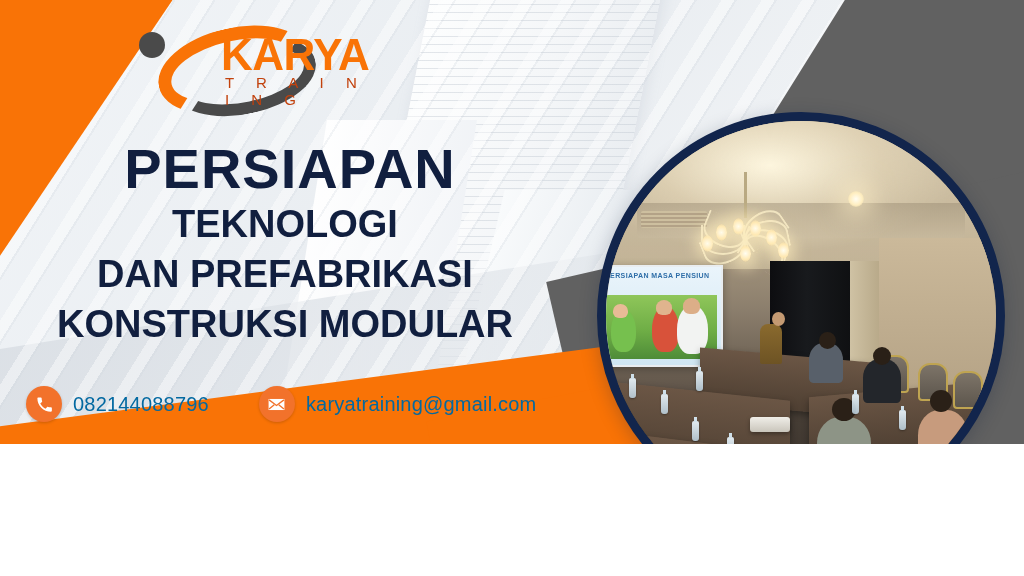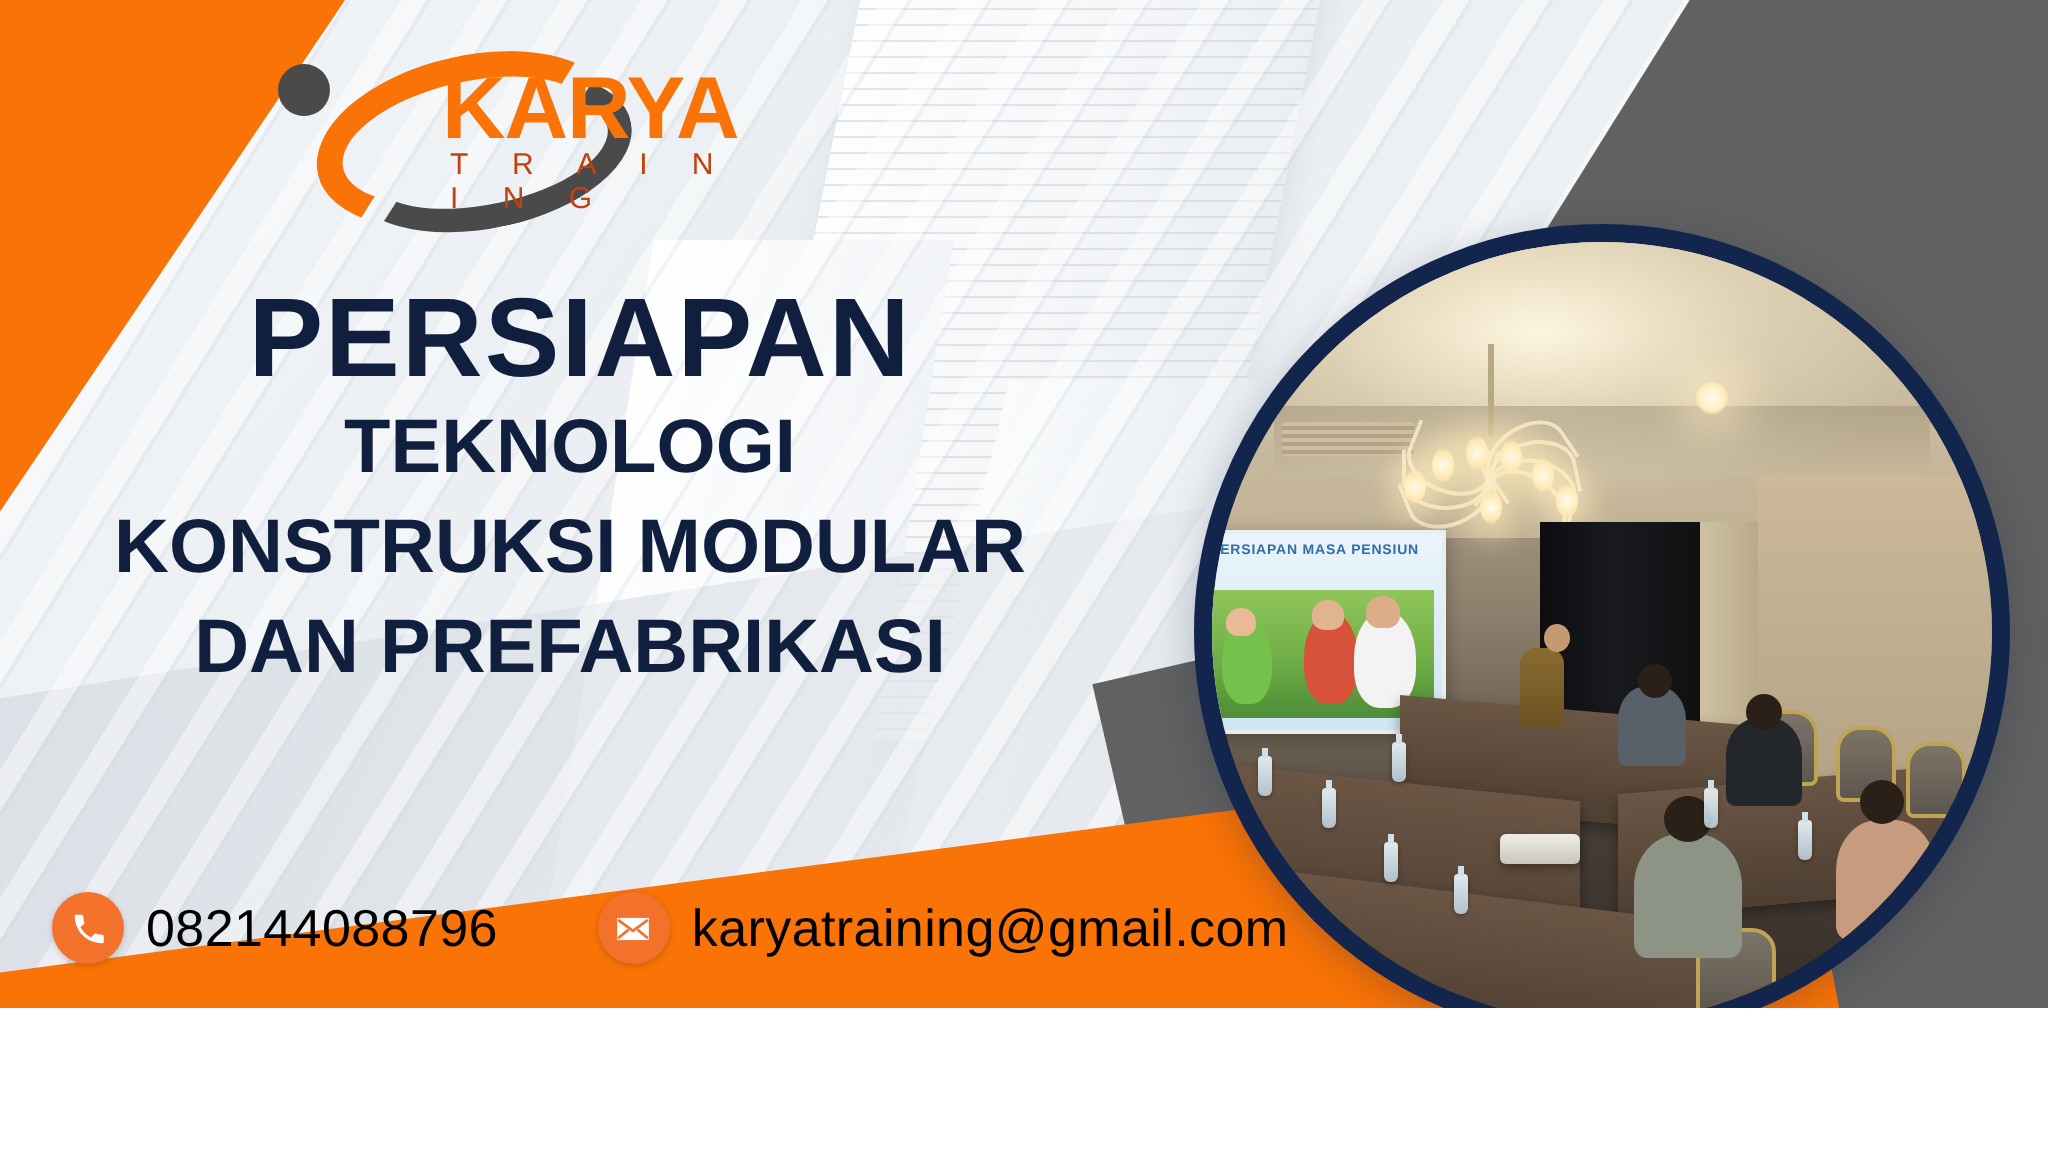--- a/index.html
+++ b/index.html
@@ -3,21 +3,21 @@
 <meta charset="utf-8">
 <style>
   html, body {
     margin: 0;
     padding: 0;
     background: #ffffff;
   }
   #banner {
     position: relative;
     width: 1024px;
-    height: 504px;
+    height: 444px;
     overflow: hidden;
     font-family: "Liberation Sans", sans-serif;
     background: #eef1f5;
   }
 
   
   .bg-base {
     position: absolute;
     inset: 0;
     background:
@@ -380,22 +380,22 @@
     gap: 11px;
   }
   .c-icon {
     width: 36px; height: 36px;
     border-radius: 50%;
     background: #f2722b;
     display: flex; align-items: center; justify-content: center;
     box-shadow: 0 1px 3px rgba(0,0,0,.18);
   }
   .c-text {
-    font-size: 26px;
-    color: #000000;
+    font-size: 20px;
+    color: #0369a1;
     letter-spacing: .2px;
   }
   .gap-sp { width: 22px; }
 </style>
 </head>
 <body>
 
 <div id="banner">
 
   <div class="bg-base"></div>
@@ -419,22 +419,22 @@
     <div class="swoosh swoosh-grey"></div>
     <div class="logo-karya">KARYA</div>
     <div class="logo-training">T R A I N I N G</div>
   </div>
 
 
   <div class="headline">
     <div class="title-main">PERSIAPAN</div>
     <div class="subtitle">
       <span class="sub-line">TEKNOLOGI</span>
+      <span class="sub-line">DAN PREFABRIKASI</span>
       <span class="sub-line">KONSTRUKSI MODULAR</span>
-      <span class="sub-line">DAN PREFABRIKASI</span>
     </div>
   </div>
 
   <div class="photo-circle">
     <div class="room">
       <div class="ceiling"></div>
       <div class="ceiling-recess"></div>
       <div class="vent"></div>
       <div class="spotlight"></div>
       <div class="chandelier-stem"></div>

